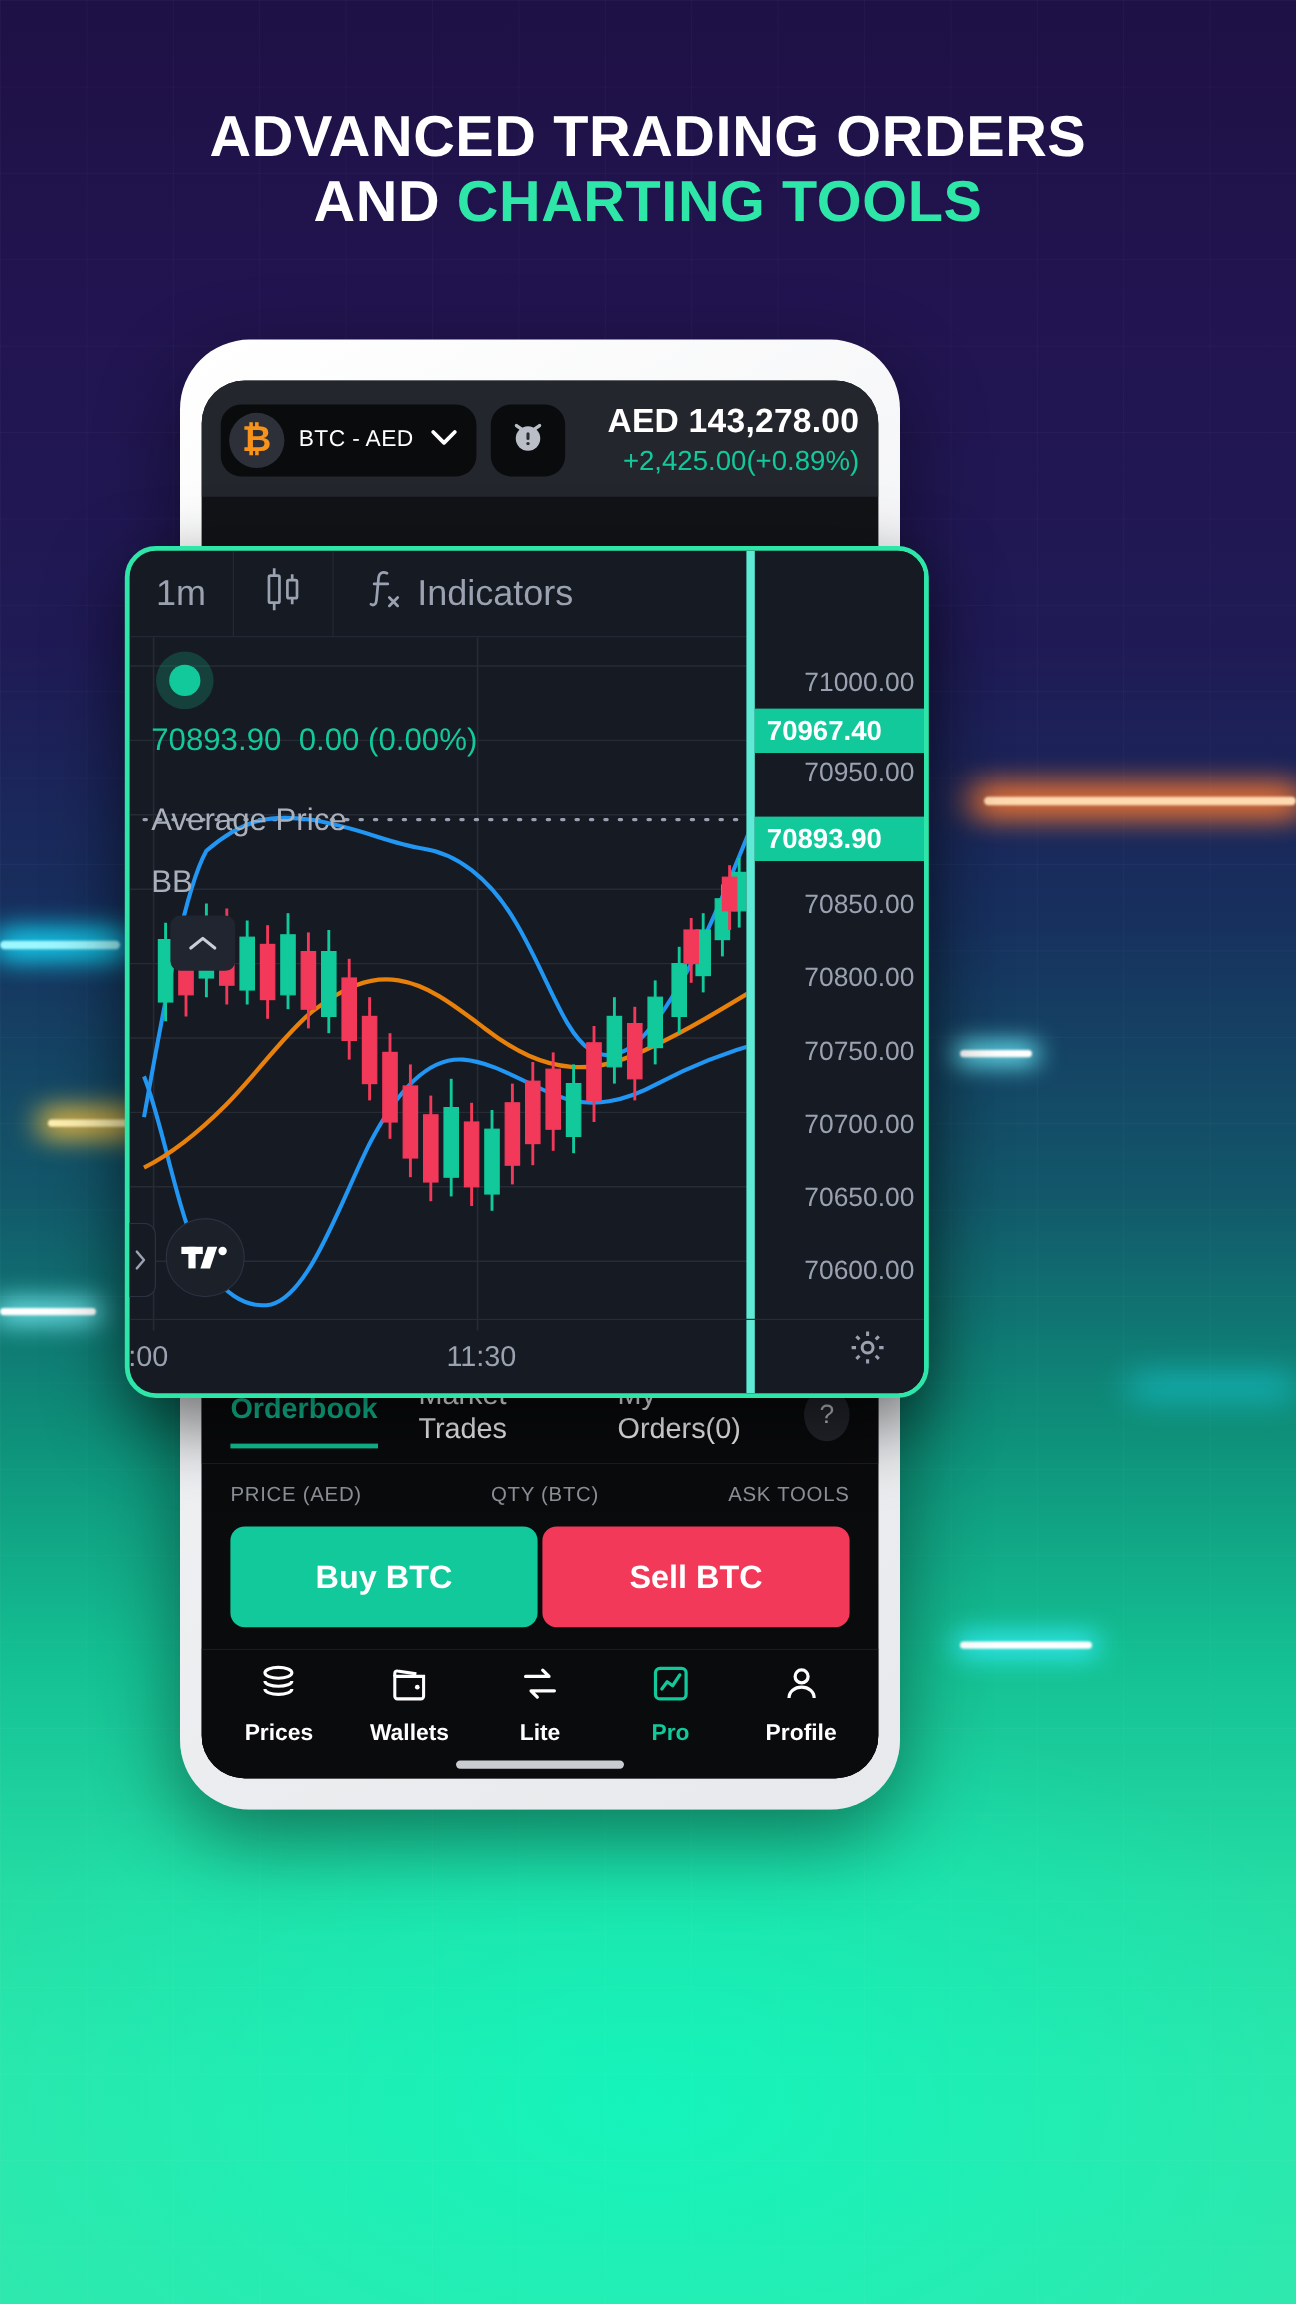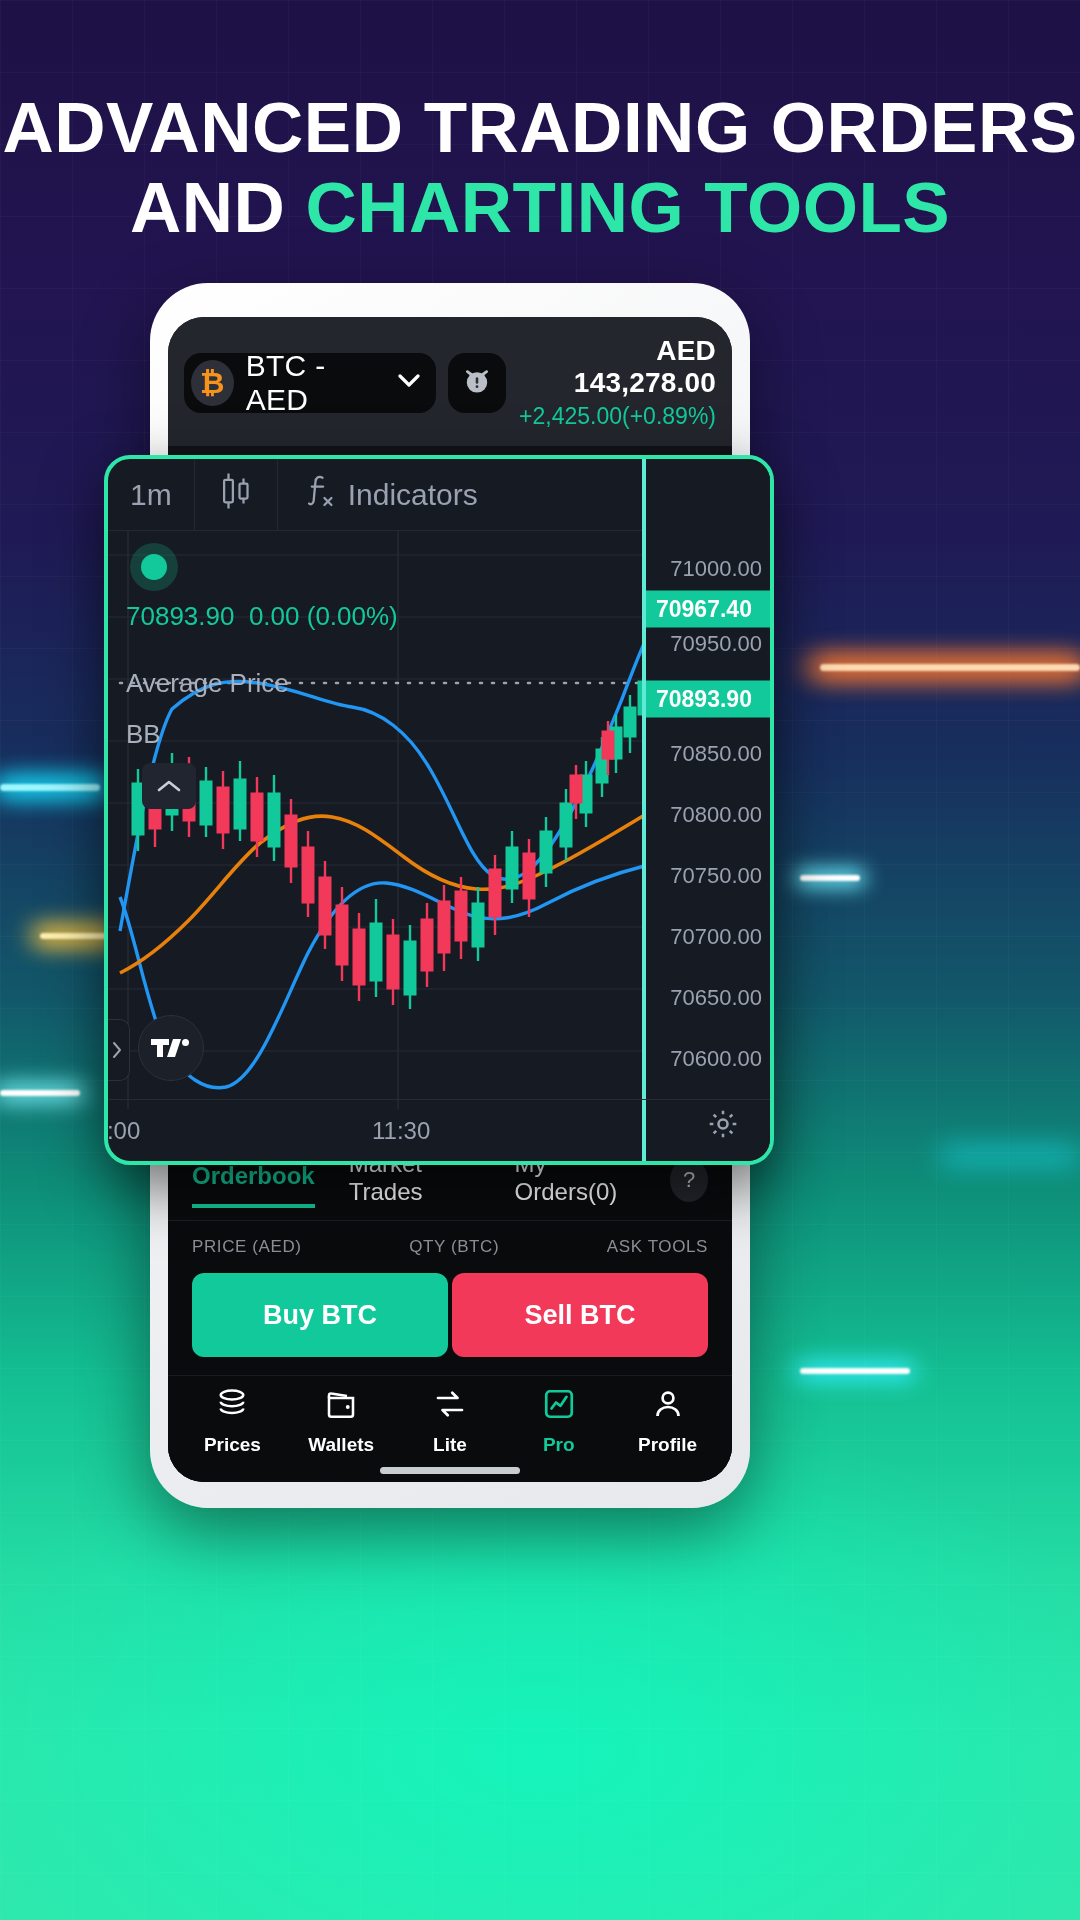--- a/index.html
+++ b/index.html
@@ -46,21 +46,21 @@
   
   #headline {
     position: absolute;
     top: 88px; left: 0; width: 1080px;
     text-align: center;
     line-height: 1.12;
     z-index: 6;
   }
   #headline .ln {
     display: block;
-    font-size: 71px;
+    font-size: 48px;
     font-weight: 800;
     letter-spacing: .5px;
     color: #ffffff;
   }
   #headline .accent { color: #2EE6A8; }
 
   
   #phone {
     position: absolute;
     left: 150px; top: 283px;
@@ -97,21 +97,21 @@
     border-radius: 17px;
     padding: 7px 16px 7px 7px;
     height: 60px;
   }
   .btc-circle {
     width: 46px; height: 46px; border-radius: 50%;
     background: #2d3038;
     display: flex; align-items: center; justify-content: center;
     color: #F7931A; font-size: 30px; font-weight: 700;
   }
-  .pair-label { color: #fff; font-size: 30px; letter-spacing: .3px; }
+  .pair-label { color: #fff; font-size: 19px; letter-spacing: .3px; }
   .chev { color: #fff; font-size: 15px; margin-left: 2px; }
   .alarm-btn {
     width: 62px; height: 60px; border-radius: 17px;
     background: #0a0b0d;
     display: flex; align-items: center; justify-content: center;
   }
   .price-block { margin-left: auto; text-align: right; }
   .price-main { color: #fff; font-size: 28px; font-weight: 700; letter-spacing: .2px; }
   .price-chg { color: #12C99B; font-size: 23px; margin-top: 4px; }
 
@@ -180,22 +180,22 @@
     display: flex; align-items: center; justify-content: center;
     padding: 17px 22px;
     border-right: 1px solid #232834;
     font-size: 30px;
     gap: 12px;
   }
   .tb-cell.grow { flex: 1; border-right: none; justify-content: flex-start; padding-left: 26px; }
 
   .chart-body { position: absolute; top: 72px; left: 0; right: 0; bottom: 62px; }
   .yaxis {
-    position: absolute; right: 0; top: 0; bottom: 0; width: 128px;
-    border-left: 4px solid #5eead4;
+    position: absolute; right: 0; top: 0; bottom: 0; width: 148px;
+    border-left: 7px solid #5eead4;
     background: #161A22;
   }
   .ytick {
     position: absolute; right: 8px;
     color: #9aa2b1; font-size: 22px;
     transform: translateY(-50%);
     white-space: nowrap;
   }
   .ytag {
     position: absolute; right: 0; left: 0;

